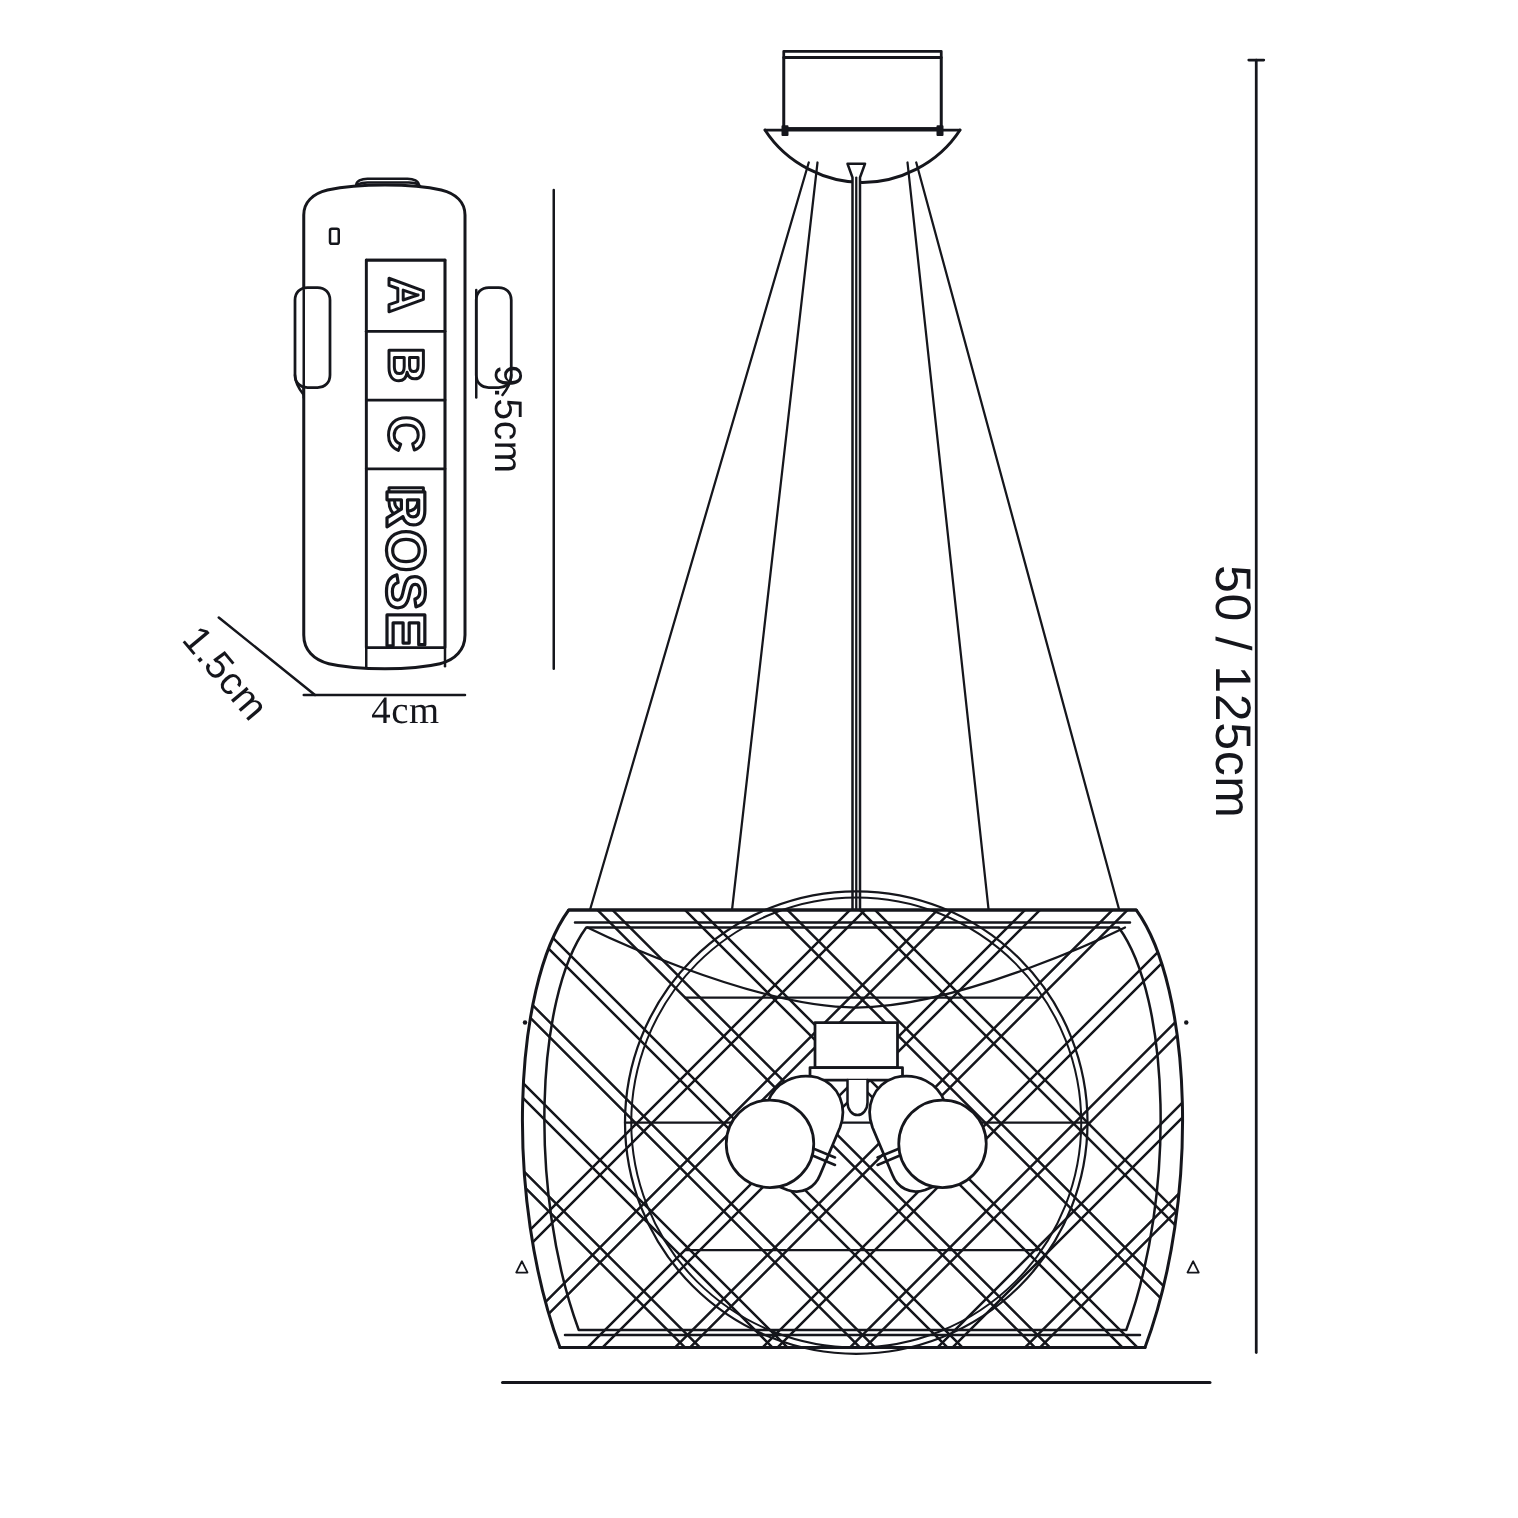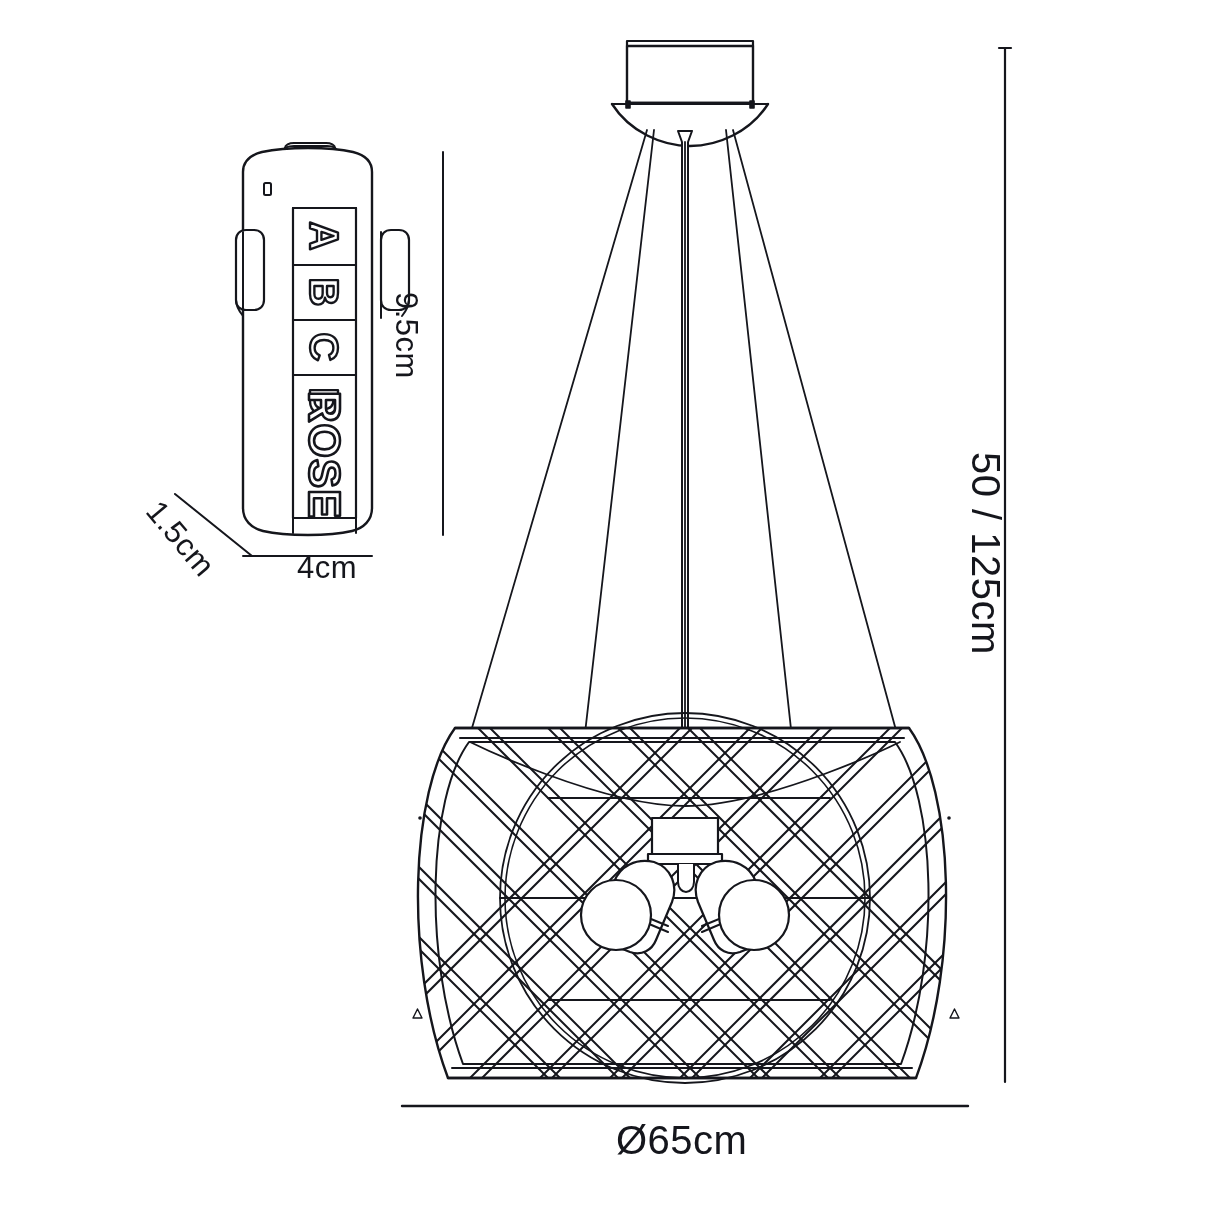--- a/index.html
+++ b/index.html
@@ -45,20 +45,21 @@
     left: 424px;
     top: 292px;
     font-size: 31px;
     transform: rotate(90deg);
     transform-origin: left top;
   }
   #label-remote-width {
     left: 297px;
     top: 550px;
     font-size: 31px;
+    font-family: Liberation Serif, serif;
   }
   #label-remote-depth {
     left: 166px;
     top: 494px;
     font-size: 31px;
     transform: rotate(50deg);
     transform-origin: left top;
   }
 </style>
 </head>
@@ -287,21 +288,20 @@
         <line x1="999" y1="48" x2="1011" y2="48" stroke-width="2.2"></line>
 
         <line x1="402" y1="1106" x2="968" y2="1106" stroke-width="2.4"></line>
       </g>
 
     </g>
   </svg>
 
   <div class="dim-label" id="label-height-main">50 / 125cm</div>
 
-  <div class="dim-label" id="label-diameter">Ø65cm</div>
 
   <div class="dim-label" id="label-remote-height">9.5cm</div>
 
   <div class="dim-label" id="label-remote-width">4cm</div>
 
   <div class="dim-label" id="label-remote-depth">1.5cm</div>
 
 </div>
 
 </body></html>

